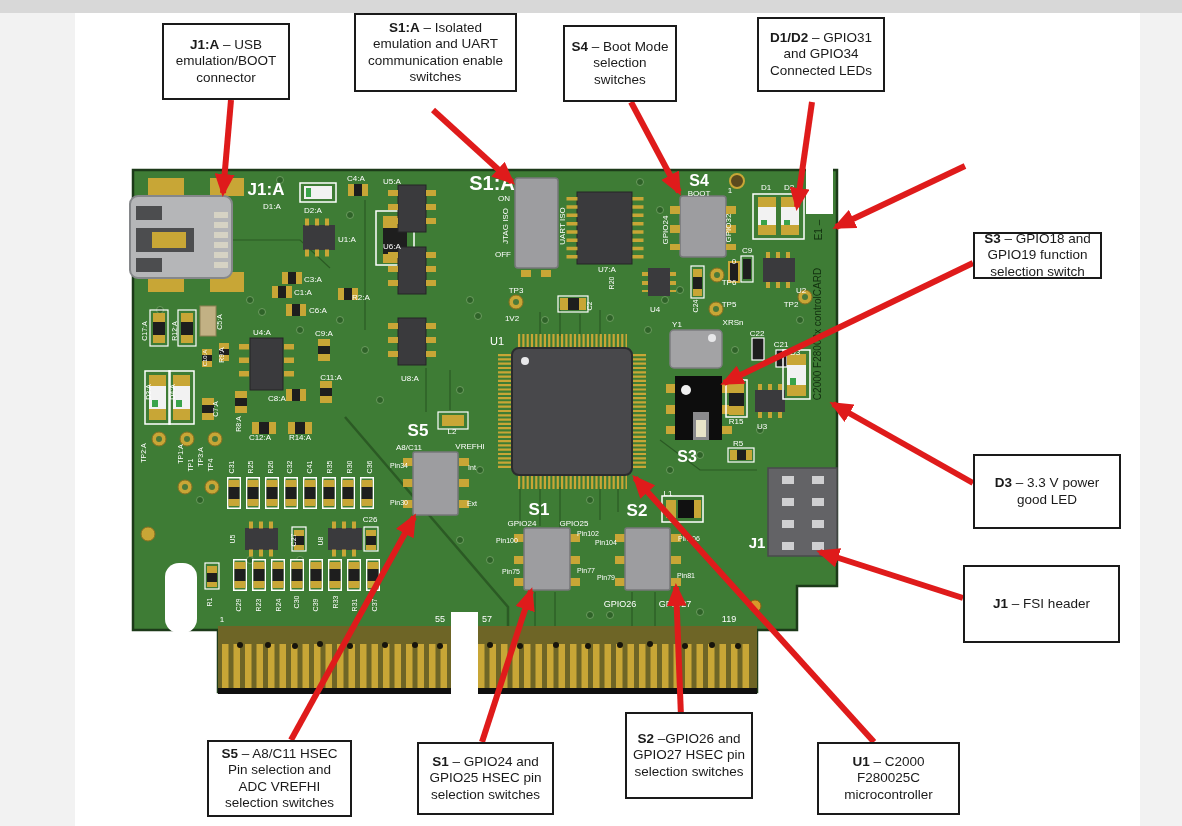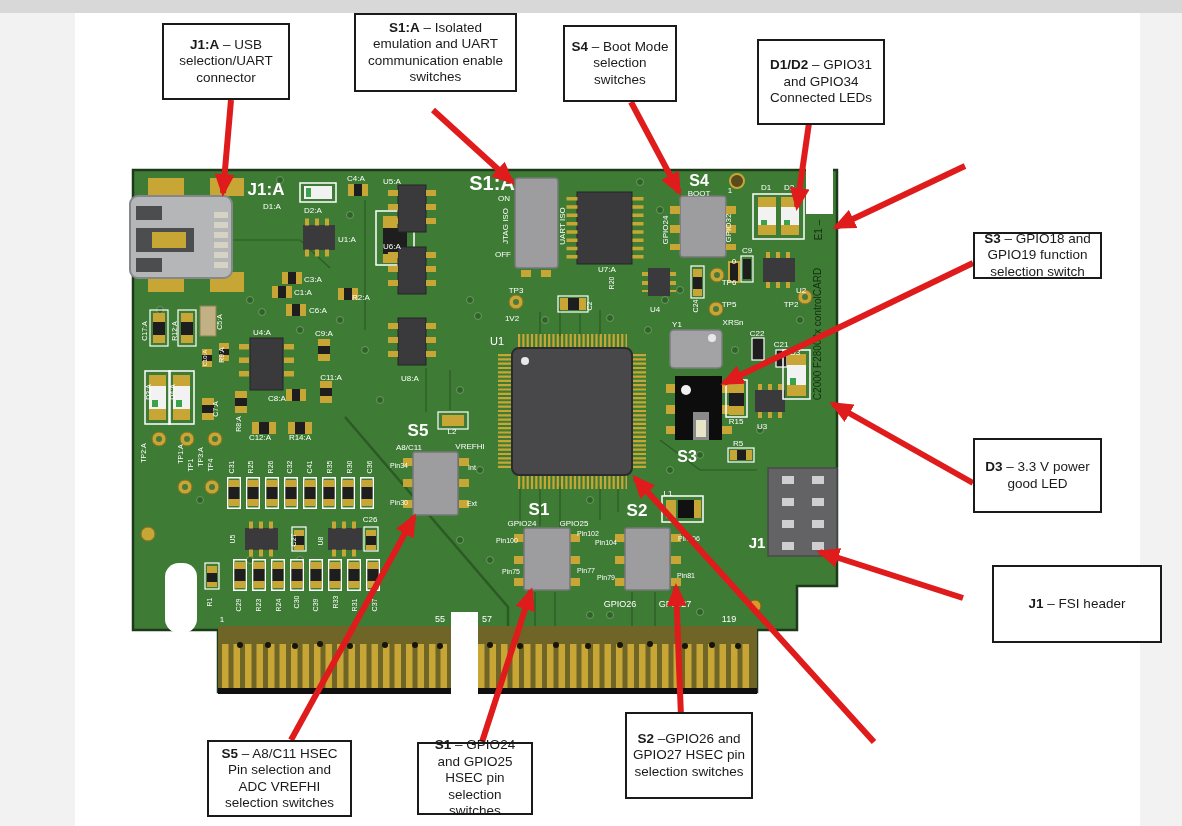--- a/index.html
+++ b/index.html
@@ -588,43 +588,46 @@
     <line x1="973" y1="483" x2="833" y2="404" marker-end="url(#ah)"></line>
     <line x1="963" y1="598" x2="820" y2="552" marker-end="url(#ah)"></line>
     <line x1="291" y1="740" x2="414" y2="517" marker-end="url(#ah)"></line>
     <line x1="482" y1="742" x2="531" y2="591" marker-end="url(#ah)"></line>
     <line x1="682" y1="743" x2="676" y2="587" marker-end="url(#ah)"></line>
     <line x1="874" y1="742" x2="635" y2="478" marker-end="url(#ah)"></line>
   </g>
 </svg>
 
 <div class="callout" style="left:162px;top:23px;width:128px;height:77px">
-  <p class="ct"><span class="cb">J1:A</span><span> – USB selection/UART connector</span></p>
+  <p class="ct"><span class="cb">J1:A</span><span> – USB emulation/BOOT connector</span></p>
     </div>
 <div class="callout" style="left:354px;top:13px;width:163px;height:79px">
   <p class="ct"><span class="cb">S1:A</span><span> – Isolated emulation and UART communication enable switches</span></p>
     </div>
 <div class="callout" style="left:563px;top:25px;width:114px;height:77px">
   <p class="ct"><span class="cb">S4</span><span> – Boot Mode selection switches</span></p>
     </div>
-<div class="callout" style="left:757px;top:39px;width:128px;height:86px">
+<div class="callout" style="left:757px;top:17px;width:128px;height:75px">
   <p class="ct"><span class="cb">D1/D2</span><span> – GPIO31 and GPIO34 Connected LEDs</span></p>
     </div>
 <div class="callout" style="left:973px;top:232px;width:129px;height:47px">
   <p class="ct"><span class="cb">S3</span><span> – GPIO18 and GPIO19 function selection switch</span></p>
     </div>
-<div class="callout" style="left:973px;top:438px;width:129px;height:75px">
+<div class="callout" style="left:973px;top:454px;width:148px;height:75px">
   <p class="ct"><span class="cb">D3</span><span> – 3.3 V power good LED</span></p>
     </div>
-<div class="callout" style="left:992px;top:565px;width:170px;height:78px">
+<div class="callout" style="left:963px;top:565px;width:157px;height:78px">
   <p class="ct"><span class="cb">J1</span><span> – FSI header</span></p>
     </div>
 <div class="callout" style="left:207px;top:740px;width:145px;height:77px">
   <p class="ct"><span class="cb">S5</span><span> – A8/C11 HSEC Pin selection and ADC VREFHI selection switches</span></p>
     </div>
-<div class="callout" style="left:417px;top:742px;width:116px;height:73px">
+<div class="callout" style="left:417px;top:742px;width:137px;height:73px">
   <p class="ct"><span class="cb">S1</span><span> – GPIO24 and GPIO25 HSEC pin selection switches</span></p>
     </div>
 <div class="callout" style="left:625px;top:712px;width:128px;height:87px">
   <p class="ct"><span class="cb">S2</span><span> –GPIO26 and GPIO27 HSEC pin selection switches</span></p>
     </div>
+<div class="callout" style="left:817px;top:742px;width:143px;height:73px">
+  <p class="ct"><span class="cb">U1</span><span> – C2000 F280025C microcontroller</span></p>
+    </div>
 
 </div>
 
 </body></html>

